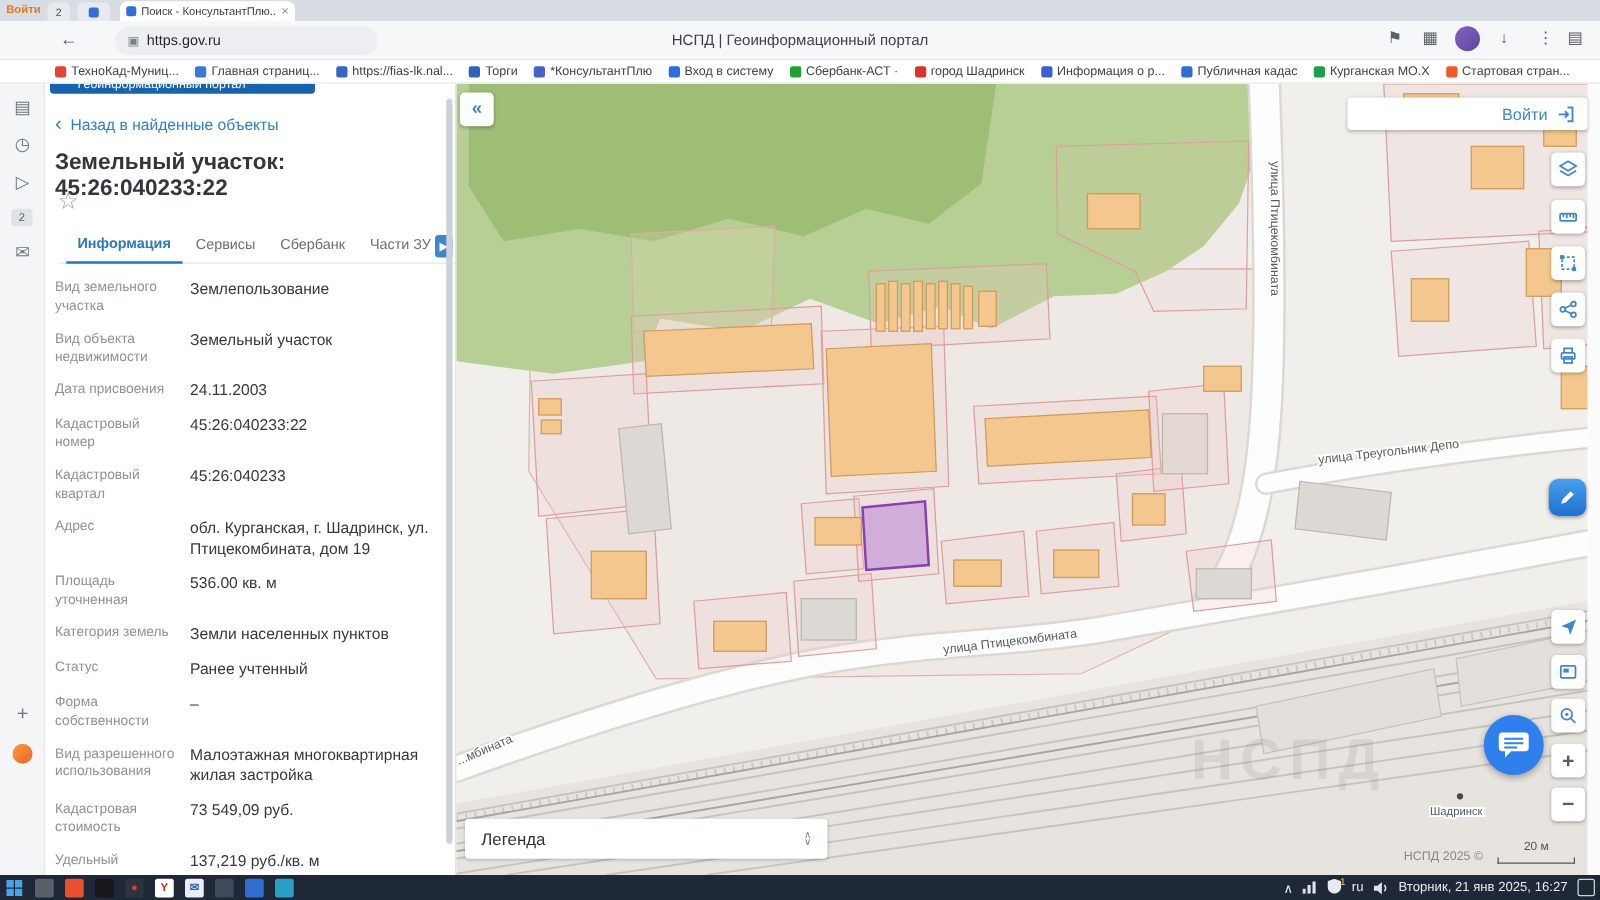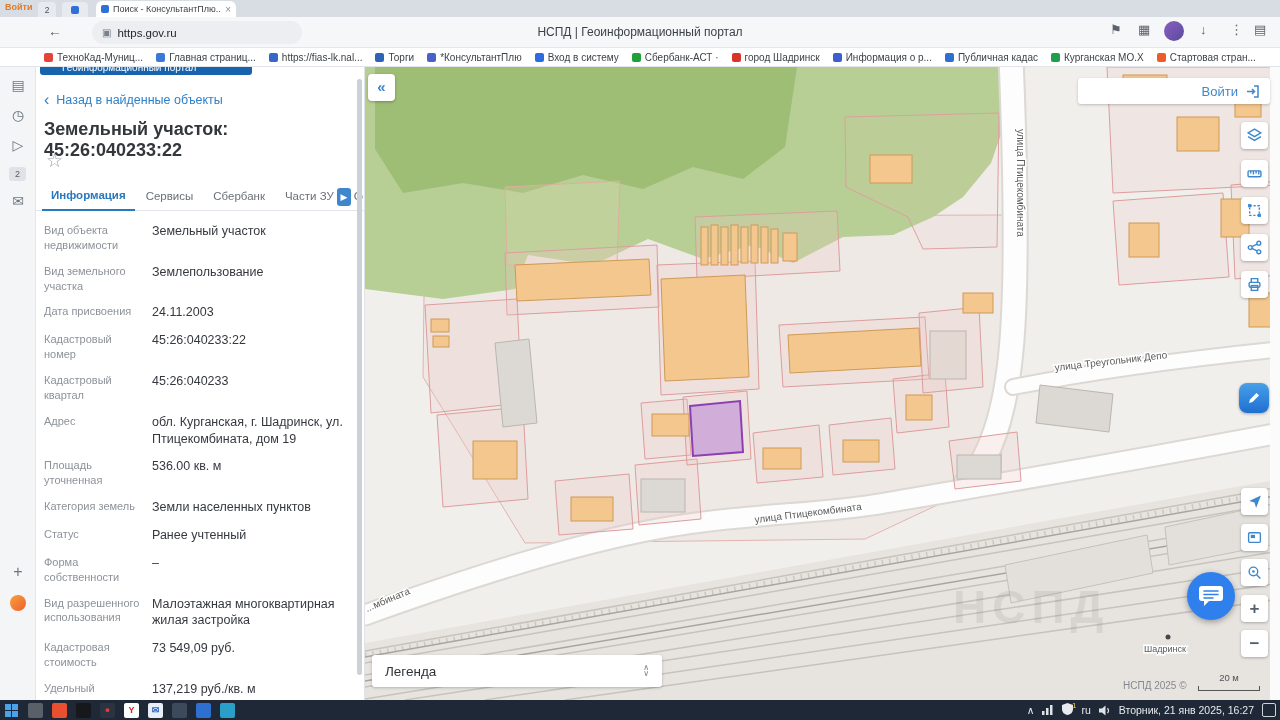--- a/index.html
+++ b/index.html
@@ -36,21 +36,21 @@
 .content{position:absolute;left:36px;top:67px;width:1244px;height:633px;background:#fff}
 
 
 .panel{position:absolute;left:0;top:0;width:329px;height:633px;background:#fff;border-right:1px solid #e0e3e7;overflow:hidden}
 .site-clip{position:absolute;left:4px;top:0;width:212px;height:8px;background:#1863ae;overflow:hidden;border-radius:0 0 3px 3px}
 .site-clip span{display:block;margin-top:-5px;margin-left:22px;color:#fff;font-size:10px;white-space:nowrap}
 .back{position:absolute;left:8px;top:26px;display:flex;align-items:center;gap:7px;color:#2f80c9;font-size:12.5px;cursor:pointer}
 .back .chev{font-size:16px;line-height:12px}
 .p-title{position:absolute;left:8px;top:52px;font-size:18px;font-weight:bold;color:#33373c}
 .star{position:absolute;left:10px;top:82px;font-size:19px;color:#9aa0a7}
-.ptabs{position:absolute;left:0;top:118px;width:329px;height:26px;border-bottom:1px solid #e2e5e9;display:flex;align-items:flex-end;padding:0 6px;gap:2px}
+.ptabs{position:absolute;left:11px;top:118px;width:329px;height:26px;border-bottom:1px solid #e2e5e9;display:flex;align-items:flex-end;padding:0 6px;gap:2px}
 .ptab{font-size:11.5px;color:#6a7078;padding:0 9px 8px 9px;white-space:nowrap}
 .ptab.active{color:#2878be;border-bottom:2px solid #2878be;margin-bottom:-1px;font-weight:bold}
 .ptab.clip{max-width:40px;overflow:hidden}
 .tabs-more{position:absolute;right:14px;bottom:4px;width:14px;height:18px;background:#3f87cc;color:#fff;border-radius:3px;font-size:9px;text-align:center;line-height:18px}
 .fields{position:absolute;left:8px;top:156px;width:308px;display:flex;flex-direction:column;gap:11px}
 .frow{display:flex}
 .fl{width:100px;font-size:11px;color:#8d929a;line-height:1.35;flex:none}
 .fv{flex:1;font-size:12.5px;color:#35393f;line-height:1.35;padding-left:8px}
 .pscroll{position:absolute;right:2px;top:12px;width:5px;height:596px;background:#ccd1d7;border-radius:3px}
 
@@ -188,26 +188,26 @@
       <div class="ptabs">
         <div class="ptab active">Информация</div>
         <div class="ptab">Сервисы</div>
         <div class="ptab">Сбербанк</div>
         <div class="ptab">Части ЗУ</div>
         <div class="ptab clip">Соста</div>
         <div class="tabs-more">▶</div>
       </div>
       <div class="fields">
         <div class="frow">
+            <div class="fl">Вид земельного участка</div>
+            <div class="fv">Землепользование</div>
+          </div>
+        <div class="frow">
             <div class="fl">Вид объекта недвижимости</div>
             <div class="fv">Земельный участок</div>
-          </div>
-        <div class="frow">
-            <div class="fl">Вид земельного участка</div>
-            <div class="fv">Землепользование</div>
           </div>
         <div class="frow">
             <div class="fl">Дата присвоения</div>
             <div class="fv">24.11.2003</div>
           </div>
         <div class="frow">
             <div class="fl">Кадастровый номер</div>
             <div class="fv">45:26:040233:22</div>
           </div>
         <div class="frow">

